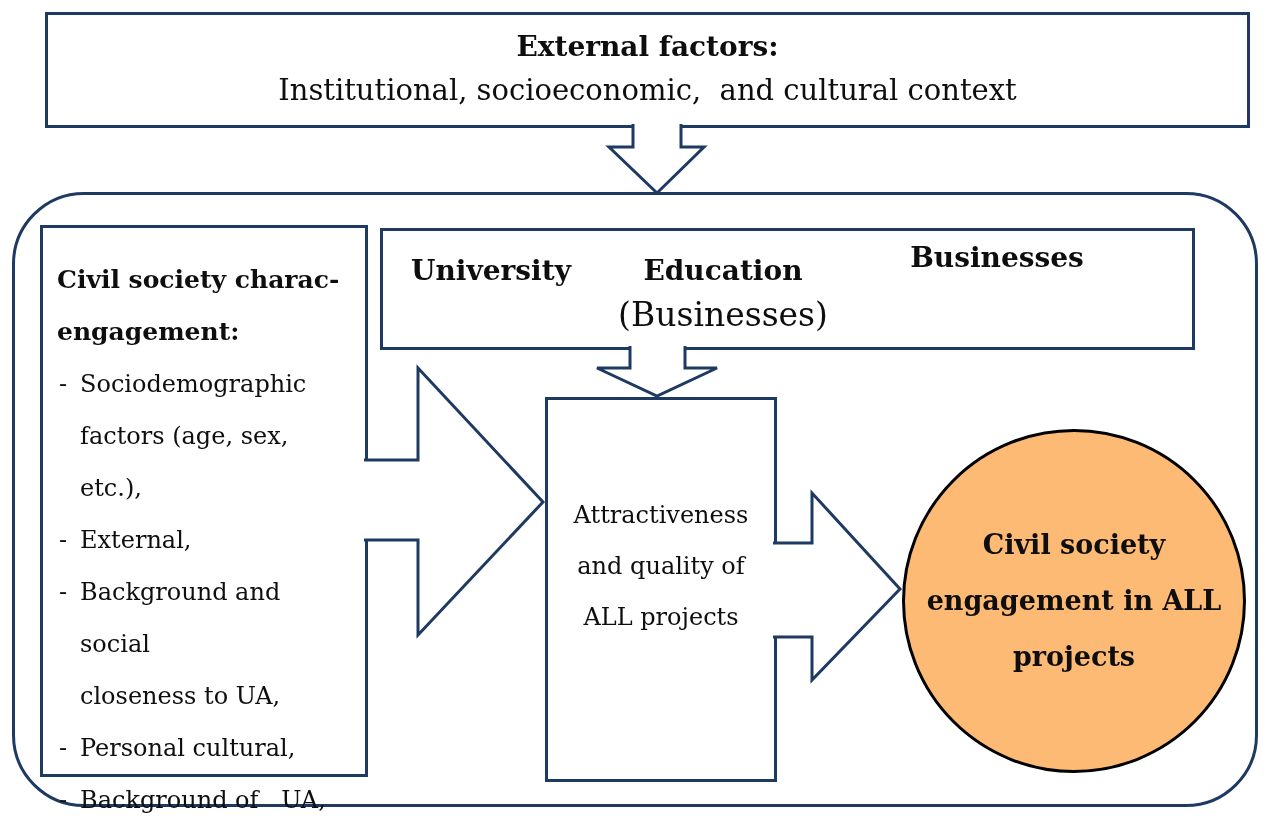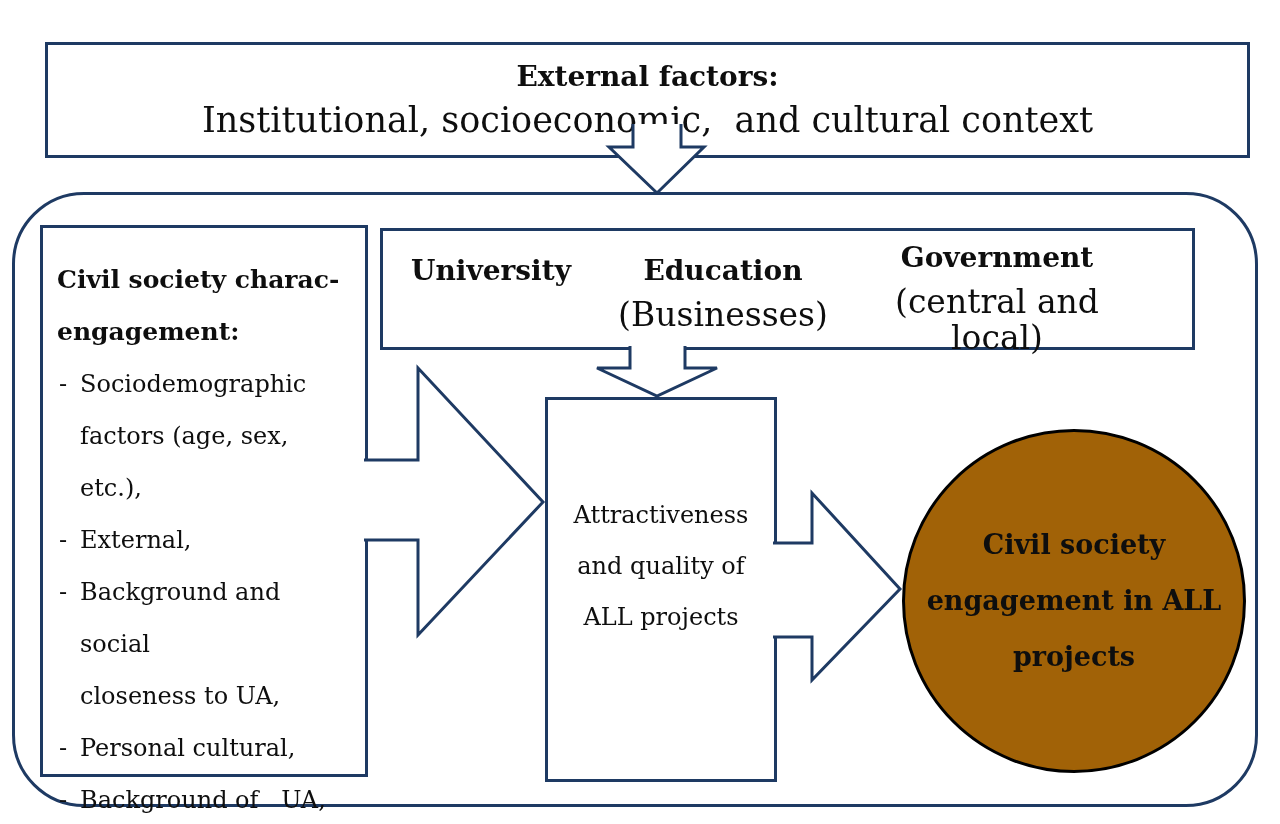--- a/index.html
+++ b/index.html
@@ -7,24 +7,24 @@
     position:relative;width:1280px;height:824px;background:#fff;overflow:hidden;
     font-family:"DejaVu Serif","Liberation Serif",serif;color:#0e0e0e;
   }
   .pre{white-space:pre-wrap;}
 
   
   .external{
     position:absolute;left:45px;top:12px;width:1205px;height:116px;
     border:3px solid #1e3a63;box-sizing:border-box;background:#fff;
     display:flex;flex-direction:column;align-items:center;padding-top:15px;
-    text-align:center;z-index:1;margin-top:30px;
+    text-align:center;z-index:1;
   }
   .external .t1{font-size:28px;font-weight:bold;line-height:34px;}
-  .external .t2{font-size:35px;line-height:34px;margin-top:9px;}
+  .external .t2{font-size:29px;line-height:34px;margin-top:9px;}
 
   
   .context{
     position:absolute;left:12px;top:192px;width:1246px;height:615px;
     border:3px solid #1e3a63;border-radius:72px;box-sizing:border-box;background:#fff;z-index:1;
   }
 
   
   .civil{
     position:absolute;left:40px;top:225px;width:328px;height:552px;
@@ -53,21 +53,21 @@
     position:absolute;left:545px;top:397px;width:232px;height:385px;
     border:3px solid #1e3a63;box-sizing:border-box;background:#fff;z-index:2;
   }
   .attract .txt{
     margin-top:90px;text-align:center;font-size:24px;font-weight:normal;line-height:51px;
   }
 
   
   .circle{
     position:absolute;left:902px;top:429px;width:344px;height:344px;
-    border:3px solid #000;border-radius:50%;box-sizing:border-box;background:#a16207;z-index:2;
+    border:3px solid #000;border-radius:50%;box-sizing:border-box;background:#fdba74;z-index:2;
     display:flex;align-items:center;justify-content:center;text-align:center;
   }
   .circle .txt{font-size:27px;font-weight:bold;line-height:56px;}
 
   
   .arrows{
     position:absolute;left:0;top:0;width:1280px;height:824px;z-index:3;pointer-events:none;
   }
   .arrows path{fill:#ffffff;stroke:#1e3a63;stroke-width:3;stroke-linejoin:miter;}
 </style>
@@ -113,22 +113,21 @@
 
   <div class="helix">
     <div class="col col-university">
       <div class="hd">University</div>
     </div>
     <div class="col col-industry">
       <div class="hd">Education</div>
       <div class="sub">(Businesses)</div>
     </div>
     <div class="col col-government">
-      <div class="hd">Government</div>
-      <div class="sub">(central and local)</div>
+      <div class="hd">Businesses</div>
     </div>
   </div>
 
   <div class="attract">
     <div class="txt pre">Attractiveness
 and quality of
 ALL projects</div>
   </div>
 
   <div class="circle">

